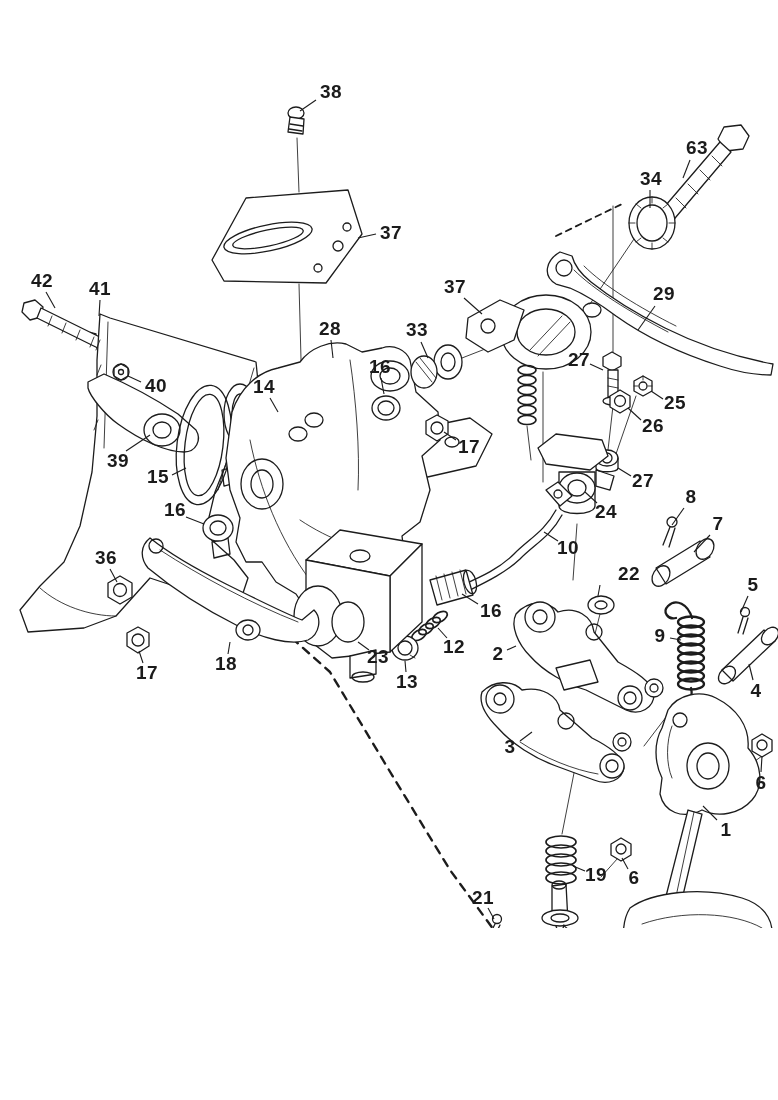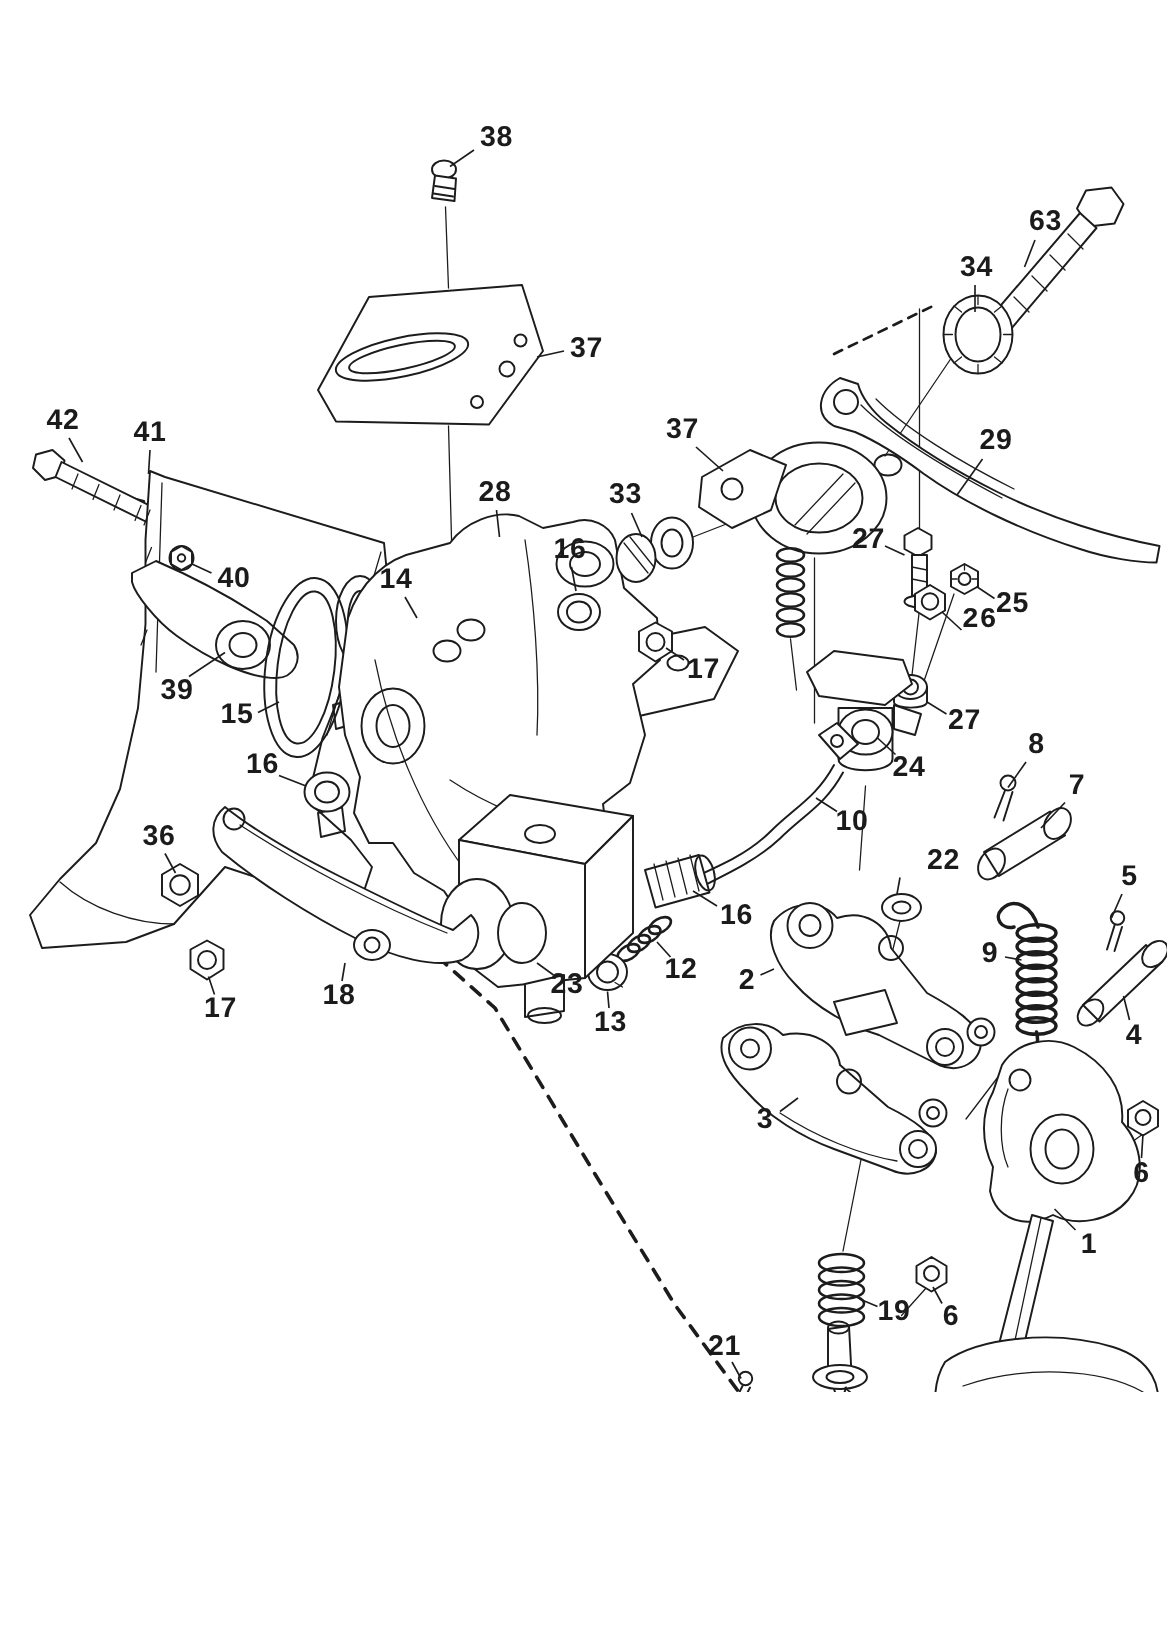--- a/index.html
+++ b/index.html
@@ -433,21 +433,21 @@
     <div class="callout" style="left: 651px; top: 159px;">34</div>
     <div class="callout" style="left: 664px; top: 274px;">29</div>
     <div class="callout" style="left: 42px; top: 261px;">42</div>
     <div class="callout" style="left: 100px; top: 269px;">41</div>
     <div class="callout" style="left: 330px; top: 309px;">28</div>
     <div class="callout" style="left: 417px; top: 310px;">33</div>
     <div class="callout" style="left: 455px; top: 267px;">37</div>
     <div class="callout" style="left: 380px; top: 347px;">16</div>
     <div class="callout" style="left: 579px; top: 340px;">27</div>
     <div class="callout" style="left: 675px; top: 383px;">25</div>
-    <div class="callout" style="left: 653px; top: 393px; font-family: Liberation Mono, monospace;">26</div>
+    <div class="callout" style="left: 653px; top: 406px;">26</div>
     <div class="callout" style="left: 156px; top: 366px;">40</div>
     <div class="callout" style="left: 264px; top: 367px;">14</div>
     <div class="callout" style="left: 469px; top: 427px;">17</div>
     <div class="callout" style="left: 118px; top: 441px;">39</div>
     <div class="callout" style="left: 158px; top: 457px; text-align: right;">15</div>
     <div class="callout" style="left: 643px; top: 461px;">27</div>
     <div class="callout" style="left: 175px; top: 490px;">16</div>
     <div class="callout" style="left: 606px; top: 492px;">24</div>
     <div class="callout" style="left: 691px; top: 477px;">8</div>
     <div class="callout" style="left: 718px; top: 504px;">7</div>

